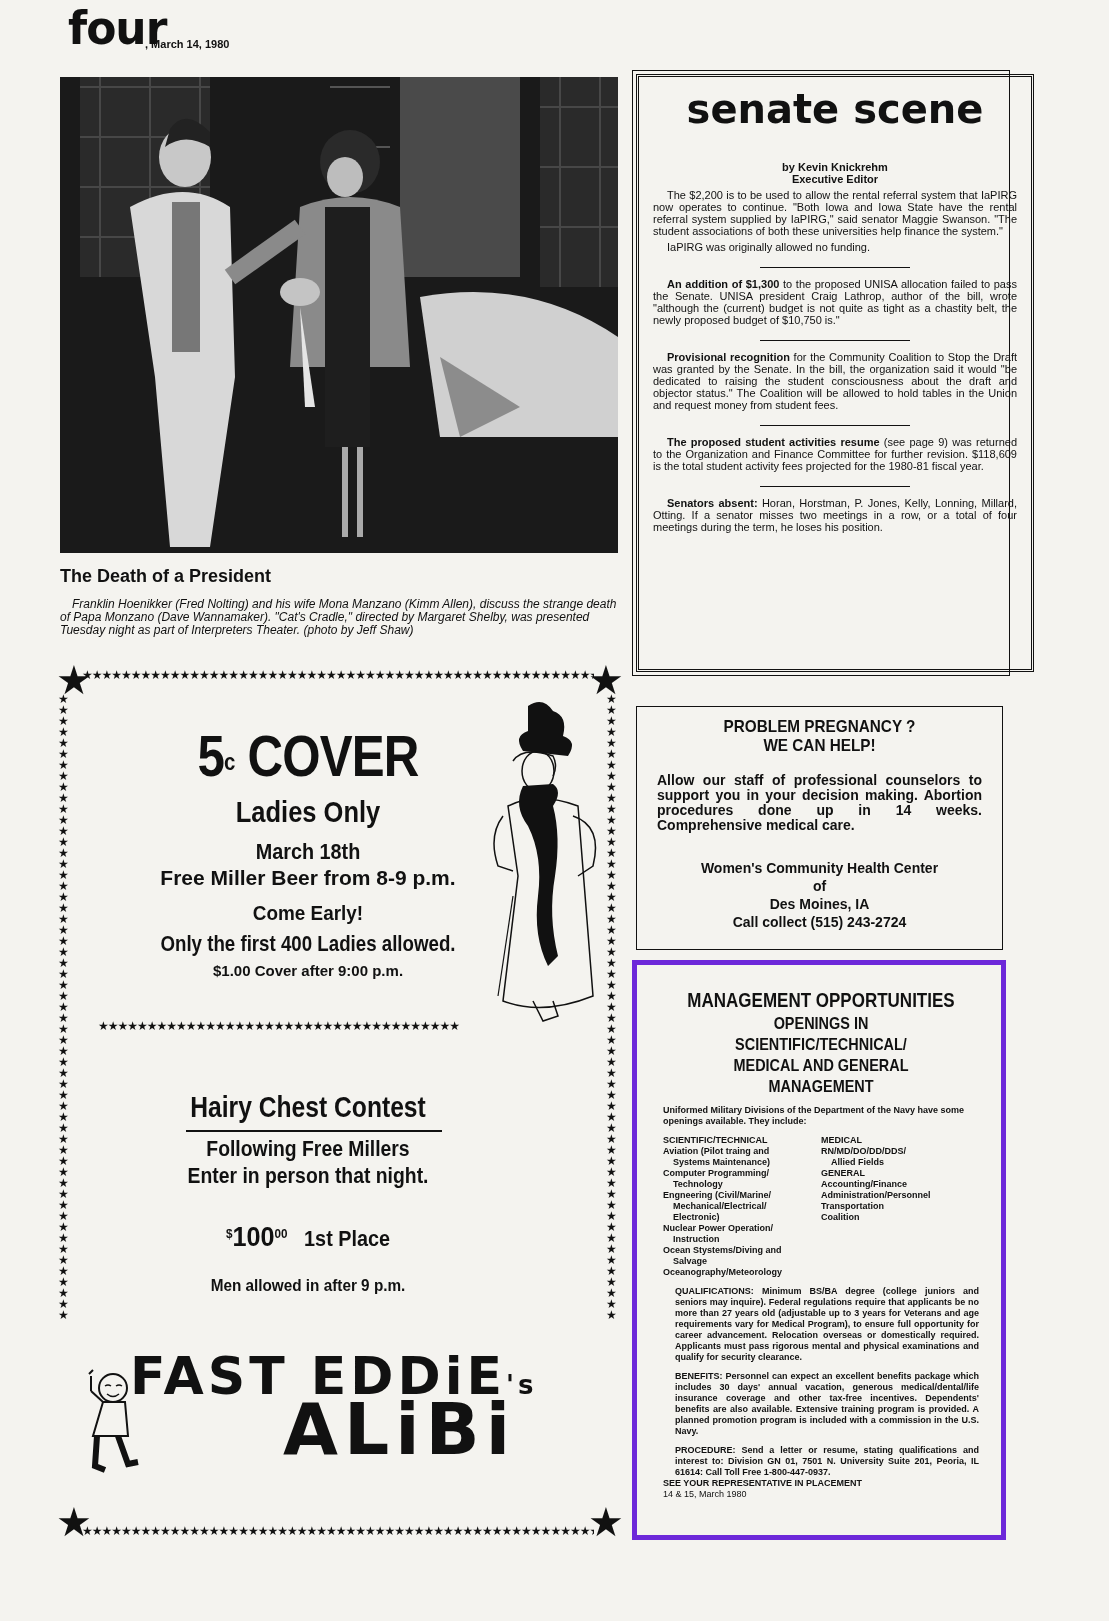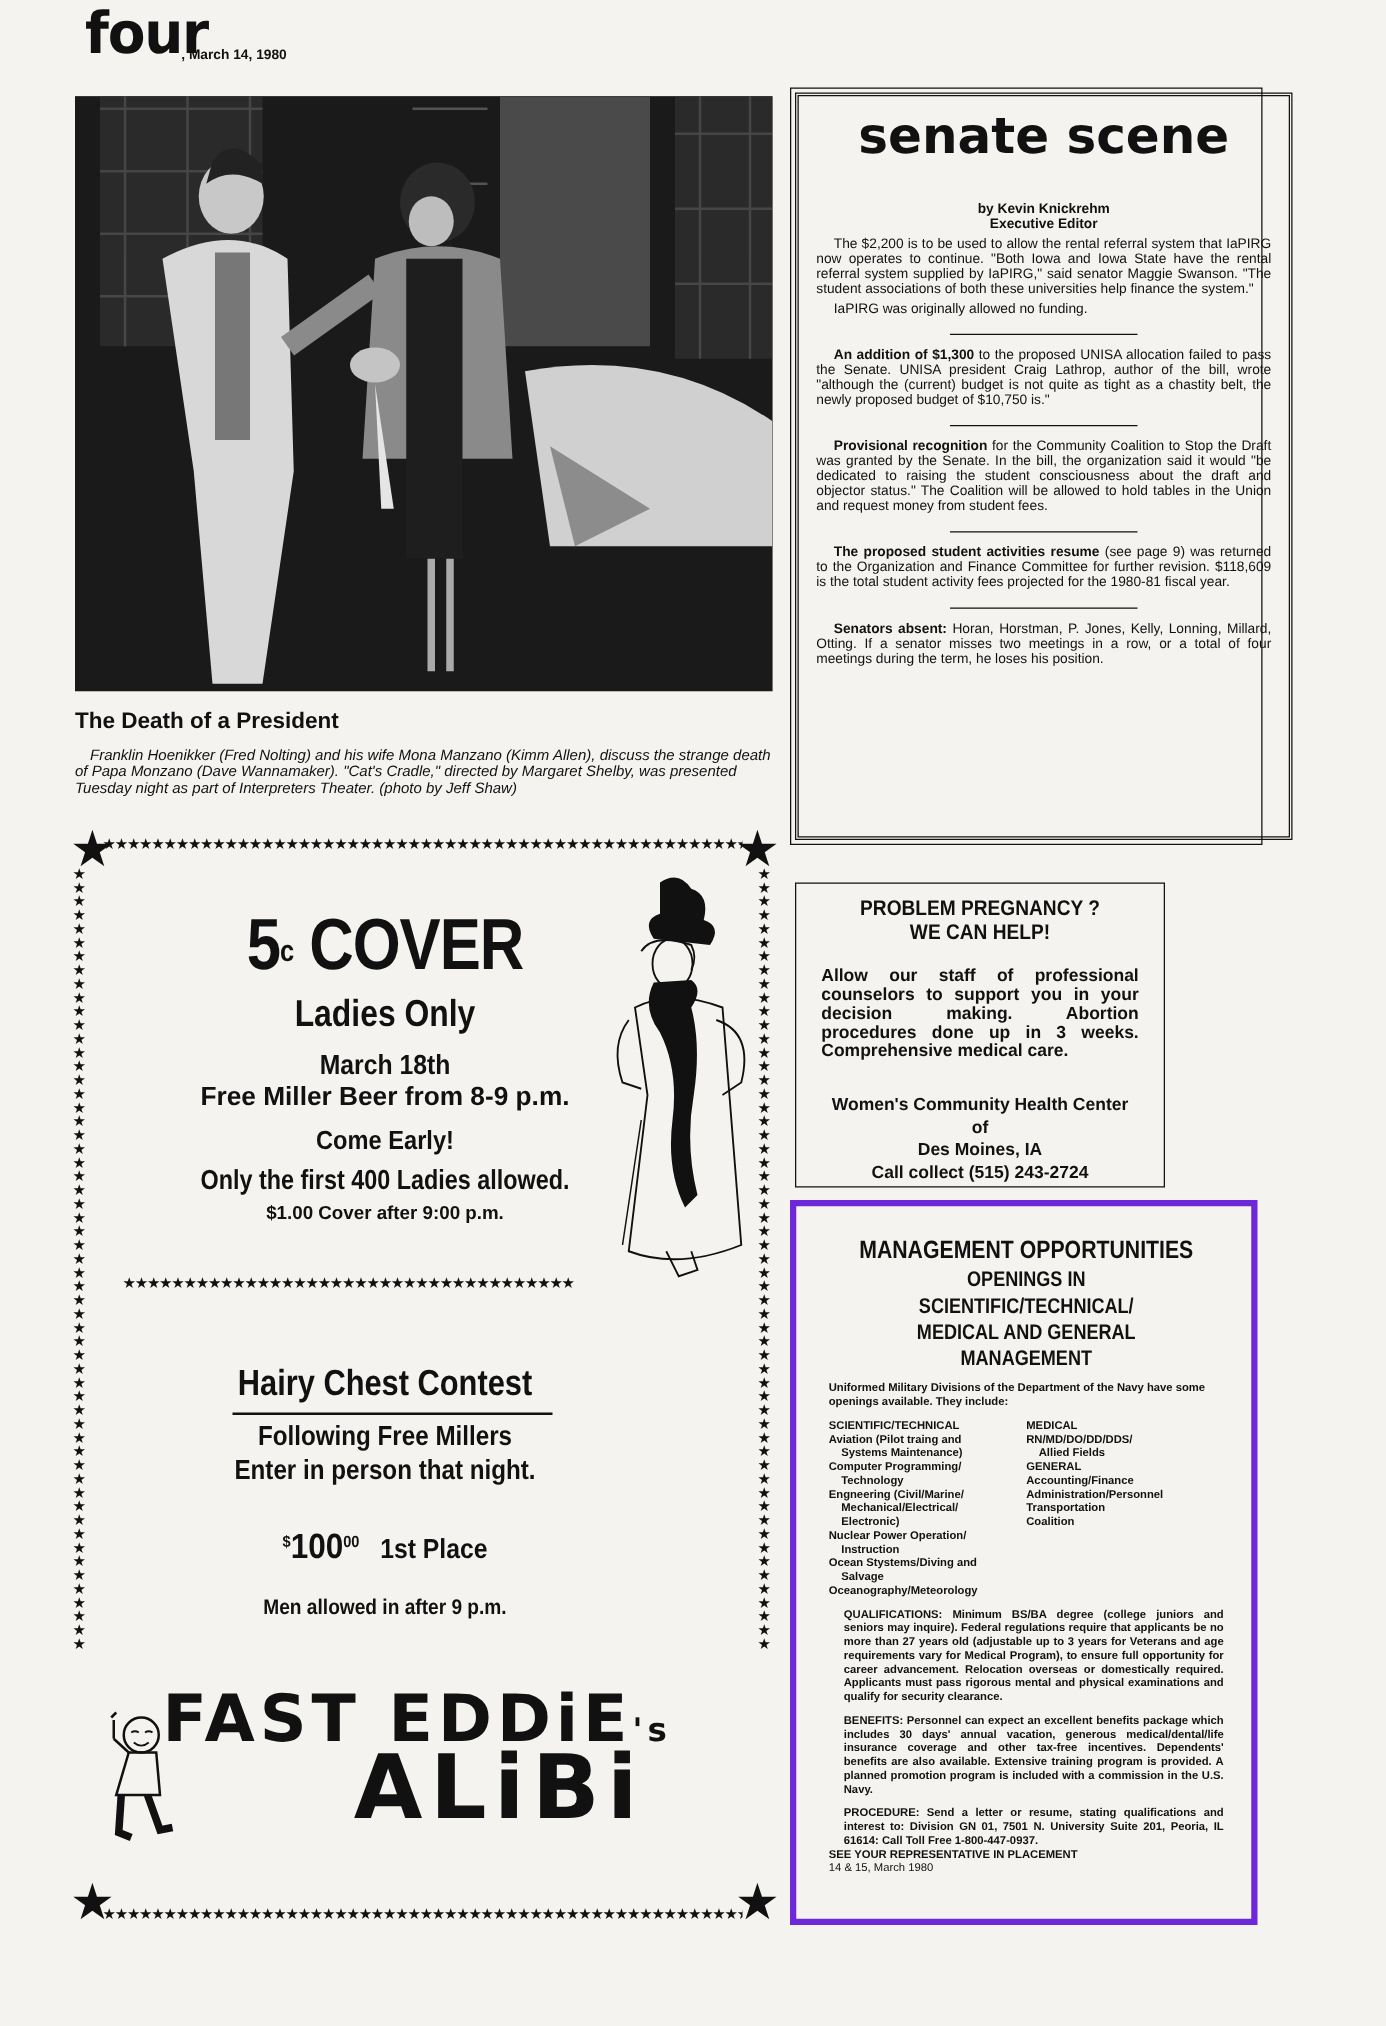--- a/index.html
+++ b/index.html
@@ -53,21 +53,21 @@
   .prize sup { font-size: 13px; }
   .men-after { top: 610px; font-size: 17px; transform: scaleX(0.9); }
   .fast-eddie { position: absolute; left: 72px; top: 680px; font-family: "DejaVu Sans", sans-serif; font-weight: 900; font-size: 52px; line-height: 60px; letter-spacing: 4px; }
   .fast-eddie .apos { font-size: 26px; }
   .alibi { position: absolute; left: 225px; top: 722px; font-family: "DejaVu Sans", sans-serif; font-weight: 900; font-size: 71px; line-height: 84px; letter-spacing: 6px; }
 
   .lady { position: absolute; left: 425px; top: 30px; width: 130px; height: 330px; }
   .eddie { position: absolute; left: 25px; top: 700px; width: 70px; height: 110px; }
 
   
-  .preg { left: 636px; top: 706px; width: 296px; height: 244px; border: 1.5px solid #111; box-sizing: border-box; padding: 10px 20px; }
+  .preg { left: 636px; top: 706px; width: 367px; height: 244px; border: 1.5px solid #111; box-sizing: border-box; padding: 10px 20px; }
   .preg-head { text-align: center; font-weight: bold; font-size: 17px; line-height: 19px; transform: scaleX(0.9); }
   .preg-body { font-weight: bold; font-size: 14px; line-height: 15px; margin-top: 18px; text-align: justify; }
   .preg-contact { text-align: center; font-weight: bold; font-size: 14px; line-height: 18px; margin-top: 26px; }
 
   
   .navy { left: 632px; top: 960px; width: 374px; height: 580px; border: 5px solid #6d28d9; box-sizing: border-box; padding: 8px 22px 0 26px; }
   .navy h1 { margin: 16px 0 0 0; text-align: center; font-size: 20px; line-height: 22px; font-weight: bold; transform: scaleX(0.85); white-space: nowrap; }
   .navy h2 { margin: 2px 0 0 0; text-align: center; font-size: 17px; line-height: 21px; font-weight: bold; transform: scaleX(0.85); }
   .navy .small { font-size: 9px; line-height: 11px; font-weight: bold; }
   .navy .intro { margin-top: 8px; }
@@ -203,21 +203,21 @@
     <path d="M14 70 L12 100 L22 104 M35 70 L45 98 L55 96" stroke="#111" stroke-width="6" fill="none"></path>
     <path d="M20 36 L8 25" stroke="#111" stroke-width="2"></path>
   </svg>
 </div>
 
 <div class="abs preg">
   <div class="preg-head">
     <div>PROBLEM PREGNANCY ?</div>
     <div>WE CAN HELP!</div>
   </div>
-  <div class="preg-body">Allow our staff of professional counselors to support you in your decision making. Abortion procedures done up in 3 weeks. Comprehensive medical care.</div>
+  <div class="preg-body">Allow our staff of professional counselors to support you in your decision making. Abortion procedures done up in 14 weeks. Comprehensive medical care.</div>
   <div class="preg-contact">
     <div>Women's Community Health Center</div>
     <div>of</div>
     <div>Des Moines, IA</div>
     <div>Call collect (515) 243-2724</div>
   </div>
 </div>
 
 <div class="abs navy">
   <h1>MANAGEMENT OPPORTUNITIES</h1>

